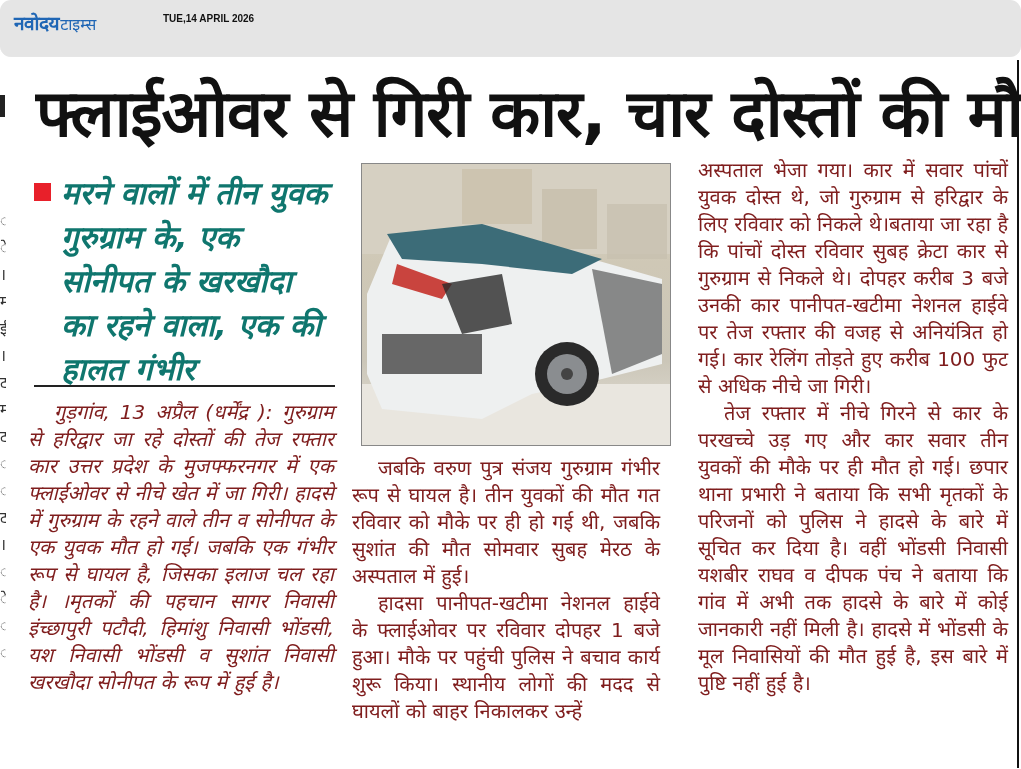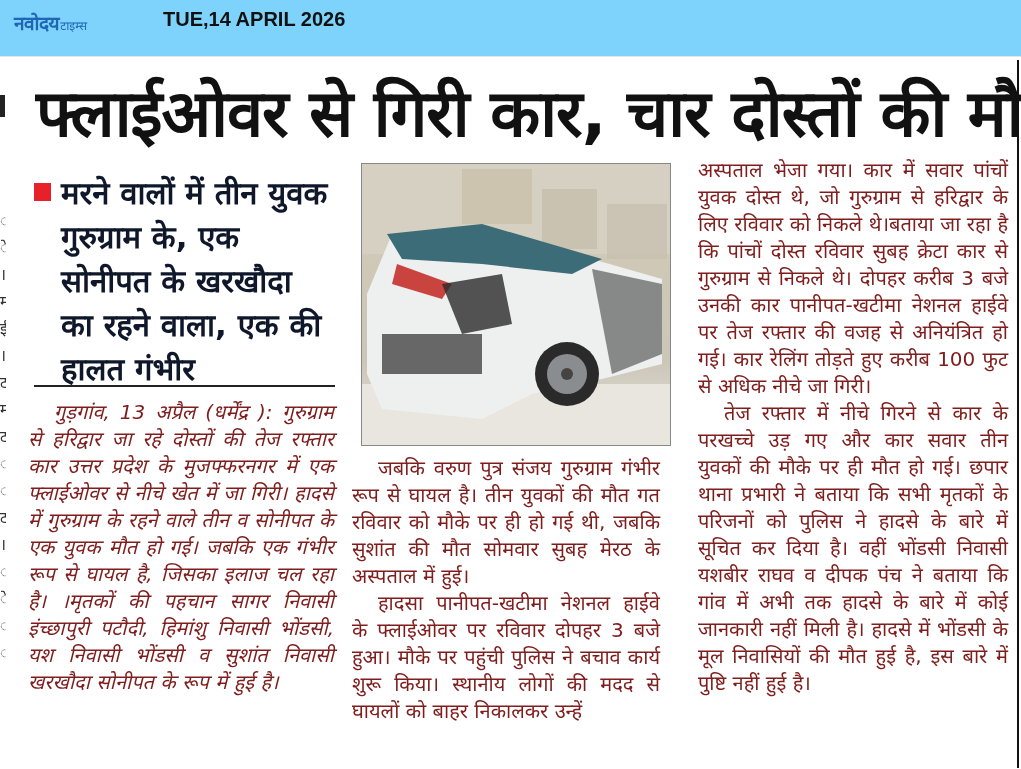--- a/index.html
+++ b/index.html
@@ -2,31 +2,31 @@
 <html><head>
 <meta charset="utf-8">
 <style>
   html, body { margin:0; padding:0; }
   body {
     width:1021px; height:769px; overflow:hidden; position:relative;
     background:#ffffff; font-family:"DejaVu Sans", sans-serif; color:#1a1a1a;
   }
   .topbar {
     position:absolute; left:0; top:0; width:1021px; height:56px;
-    background:#7dd3fc; border-bottom:1px solid #e6e6e6;
+    background:#e5e5e5; border-bottom:1px solid #e6e6e6;border-radius:11px;
   }
   .logo {
     position:absolute; left:14px; top:10px; display:flex; align-items:baseline;
     color:#1f66b5; font-weight:bold;
   }
   .logo .main { font-size:19px; letter-spacing:-0.5px; }
-  .logo .sub { font-size:12px; font-weight:normal; margin-left:1px; }
+  .logo .sub { font-size:16px; font-weight:normal; margin-left:1px; }
   .edition {
     position:absolute; left:163px; top:9px; font-family:"Liberation Sans", sans-serif;
-    font-weight:bold; font-size:20px; line-height:20px; color:#111;
+    font-weight:bold; font-size:10px; line-height:20px; color:#111;
   }
   .page {
     position:absolute; left:0; top:57px; width:1021px; height:712px; background:#fff;
   }
   .right-rule {
     position:absolute; left:1017px; top:60px; width:2px; height:708px; background:#111;
   }
   .left-frag {
     position:absolute; left:0; top:0; width:12px; height:712px; overflow:hidden;
     font-size:16px; line-height:27px; color:#333;
@@ -36,21 +36,21 @@
     position:absolute; left:36px; top:22px; width:970px; white-space:nowrap;
     font-size:65px; font-weight:bold; line-height:70px; color:#111; letter-spacing:-1px;
   }
   .subhead {
     position:absolute; left:34px; top:114px; width:300px;
   }
   .subhead .bullet {
     position:absolute; left:0; top:12px; width:17px; height:18px; background:#e8202a;
   }
   .subhead .text {
-    margin-left:27px; font-size:31px; font-weight:bold; line-height:44px; color:#0f172a;
+    margin-left:27px; font-size:31px; font-weight:bold; line-height:44px; color:#0f766e;font-style:italic;
   }
   .sub-rule {
     position:absolute; left:34px; top:328px; width:301px; height:2px; background:#222;
   }
   .col {
     position:absolute; font-size:20px; line-height:27px; color:#7f1d1d; text-align:justify;
   }
   .col p { margin:0; }
   .col p.indent { text-indent:26px; }
   .col1 { left:28px; top:342px; width:306px;font-style:italic; }
@@ -124,21 +124,21 @@
       <rect x="20" y="170" width="100" height="40" fill="#3a3a3a" opacity="0.75"></rect>
       <path d="M230,105 L300,120 L300,190 L250,210 Z" fill="#333" opacity="0.55"></path>
       <circle cx="205" cy="210" r="32" fill="#2a2a2a"></circle>
       <circle cx="205" cy="210" r="20" fill="#8a8d90"></circle>
       <circle cx="205" cy="210" r="6" fill="#444"></circle>
     </svg>
   </div>
 
   <div class="col col2">
     <p class="indent">जबकि वरुण पुत्र संजय गुरुग्राम गंभीर रूप से घायल है। तीन युवकों की मौत गत रविवार को मौके पर ही हो गई थी, जबकि सुशांत की मौत सोमवार सुबह मेरठ के अस्पताल में हुई।</p>
-    <p class="indent">हादसा पानीपत-खटीमा नेशनल हाईवे के फ्लाईओवर पर रविवार दोपहर 3 बजे हुआ। मौके पर पहुंची पुलिस ने बचाव कार्य शुरू किया। स्थानीय लोगों की मदद से घायलों को बाहर निकालकर उन्हें</p>
+    <p class="indent">हादसा पानीपत-खटीमा नेशनल हाईवे के फ्लाईओवर पर रविवार दोपहर 1 बजे हुआ। मौके पर पहुंची पुलिस ने बचाव कार्य शुरू किया। स्थानीय लोगों की मदद से घायलों को बाहर निकालकर उन्हें</p>
   </div>
 
   <div class="col col3">
     <p>अस्पताल भेजा गया। कार में सवार पांचों युवक दोस्त थे, जो गुरुग्राम से हरिद्वार के लिए रविवार को निकले थे।बताया जा रहा है कि पांचों दोस्त रविवार सुबह क्रेटा कार से गुरुग्राम से निकले थे। दोपहर करीब 3 बजे उनकी कार पानीपत-खटीमा नेशनल हाईवे पर तेज रफ्तार की वजह से अनियंत्रित हो गई। कार रेलिंग तोड़ते हुए करीब 100 फुट से अधिक नीचे जा गिरी।</p>
     <p class="indent">तेज रफ्तार में नीचे गिरने से कार के परखच्चे उड़ गए और कार सवार तीन युवकों की मौके पर ही मौत हो गई। छपार थाना प्रभारी ने बताया कि सभी मृतकों के परिजनों को पुलिस ने हादसे के बारे में सूचित कर दिया है। वहीं भोंडसी निवासी यशबीर राघव व दीपक पंच ने बताया कि गांव में अभी तक हादसे के बारे में कोई जानकारी नहीं मिली है। हादसे में भोंडसी के मूल निवासियों की मौत हुई है, इस बारे में पुष्टि नहीं हुई है।</p>
   </div>
 </div>
 
 <div class="right-rule"></div>
 

